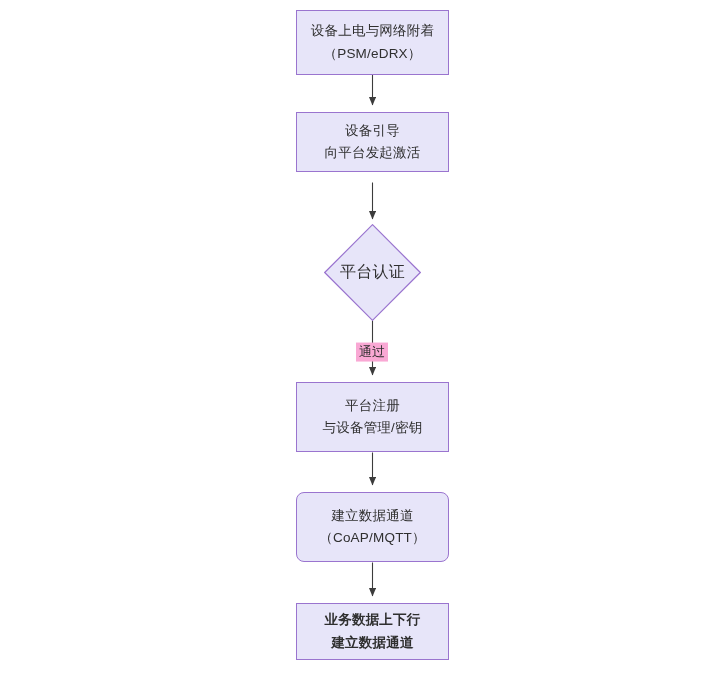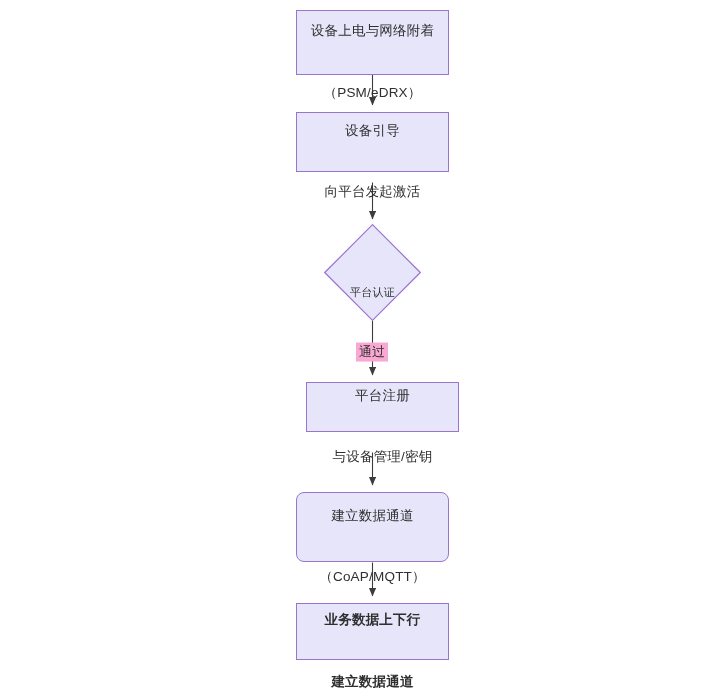--- a/index.html
+++ b/index.html
@@ -41,37 +41,36 @@
     line-height: 1.65;
     letter-spacing: 0.2px;
   }
   .node-process {
     background: #e7e5f9;
     border: 1px solid #9a74cf;
   }
   .node-line {
     display: block;
     white-space: nowrap;
-    margin-top: 39px;
   }
   .node-decision {
     background: transparent;
     border: none;
   }
   .decision-shape {
     position: absolute;
     left: 0;
     top: 0;
     width: 100%;
     height: 100%;
   }
   .decision-label {
     position: relative;
     z-index: 2;
-    font-size: 11px;
+    font-size: 16px;
     color: #2f2f2f;
   }
   .edge-label {
     position: absolute;
     background: #f9a8d4;
     color: #2f2f2f;
     font-size: 13px;
     line-height: 1.3;
     padding: 1px 3px;
     white-space: nowrap;
@@ -113,21 +112,21 @@
 
   <div class="node node-decision" style="left:324px; top:224px; width:97px; height:97px;">
     <svg class="decision-shape" viewBox="0 0 97 97" xmlns="http://www.w3.org/2000/svg" preserveAspectRatio="none">
       <polygon points="48.5,0.7 96.3,48.5 48.5,96.3 0.7,48.5" fill="#e7e5f9" stroke="#9a74cf" stroke-width="1.2"></polygon>
     </svg>
     <span class="decision-label node-line">平台认证</span>
   </div>
 
   <div class="edge-label" style="left:372px; top:352px;">通过</div>
 
-  <div class="node node-process" style="left:306px; top:382px; width:153px; height:50px;">
+  <div class="node node-process" style="left:296px; top:382px; width:153px; height:70px;">
     <span class="node-line">平台注册</span>
     <span class="node-line">与设备管理/密钥</span>
   </div>
 
   <div class="node node-process" style="left:296px; top:492px; width:153px; height:70px;border-radius:8px;">
     <span class="node-line">建立数据通道</span>
     <span class="node-line">（CoAP/MQTT）</span>
   </div>
 
   <div class="node node-process" style="left:296px; top:603px; width:153px; height:57px;font-weight:bold;">

